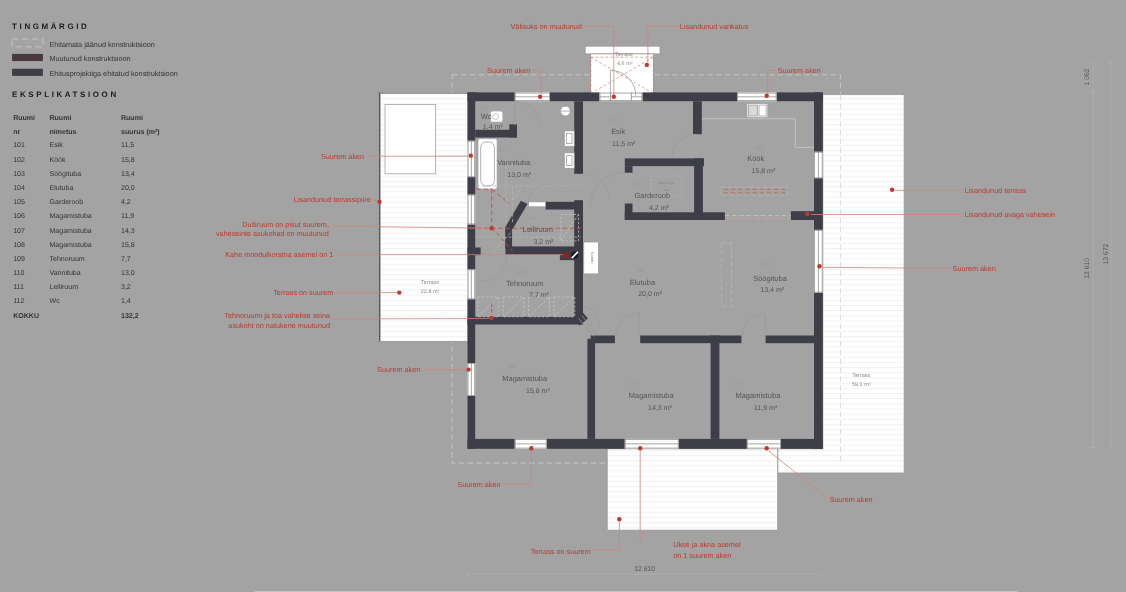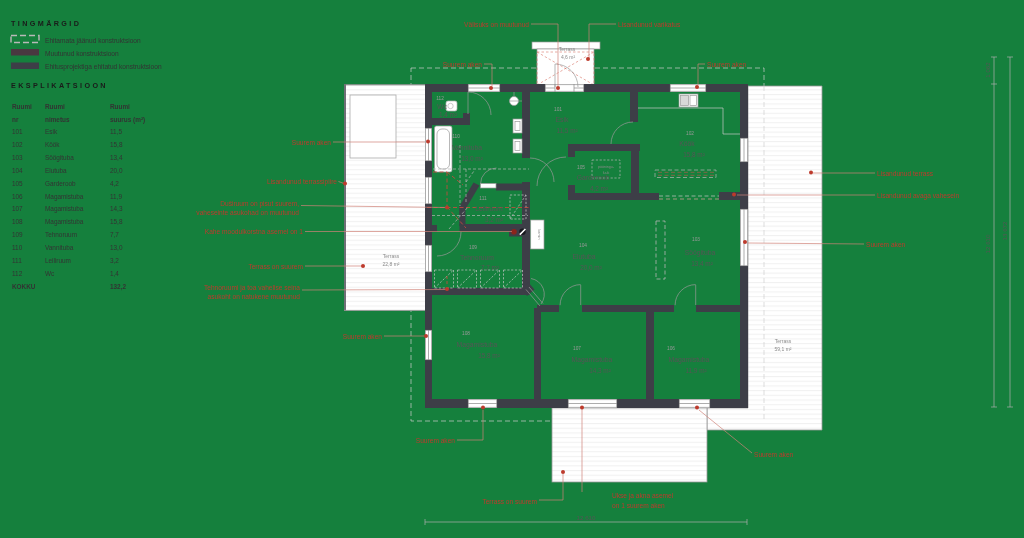--- a/index.html
+++ b/index.html
@@ -1,17 +1,17 @@
 <!DOCTYPE html>
 <html lang="et"><head>
 <meta charset="utf-8">
 <title>Korruseplaan</title>
 <style>
 html,body{margin:0;padding:0;background:#fff;}
-#page{position:relative;width:1024px;height:538px;background:#15803d;overflow:hidden;font-family:"Liberation Sans",sans-serif;}
+#page{position:relative;width:1024px;height:538px;background:#a3a3a3;overflow:hidden;font-family:"Liberation Sans",sans-serif;}
 svg{position:absolute;left:0;top:0;}
 text{font-family:"Liberation Sans",sans-serif;}
 </style>
 </head>
 <body>
 <div id="page">
 <svg width="1024" height="538" viewBox="0 0 1024 538">
 <defs>
 <pattern id="hat" width="8" height="4.7" patternUnits="userSpaceOnUse">
 <rect width="8" height="4.7" fill="#ffffff"></rect>

